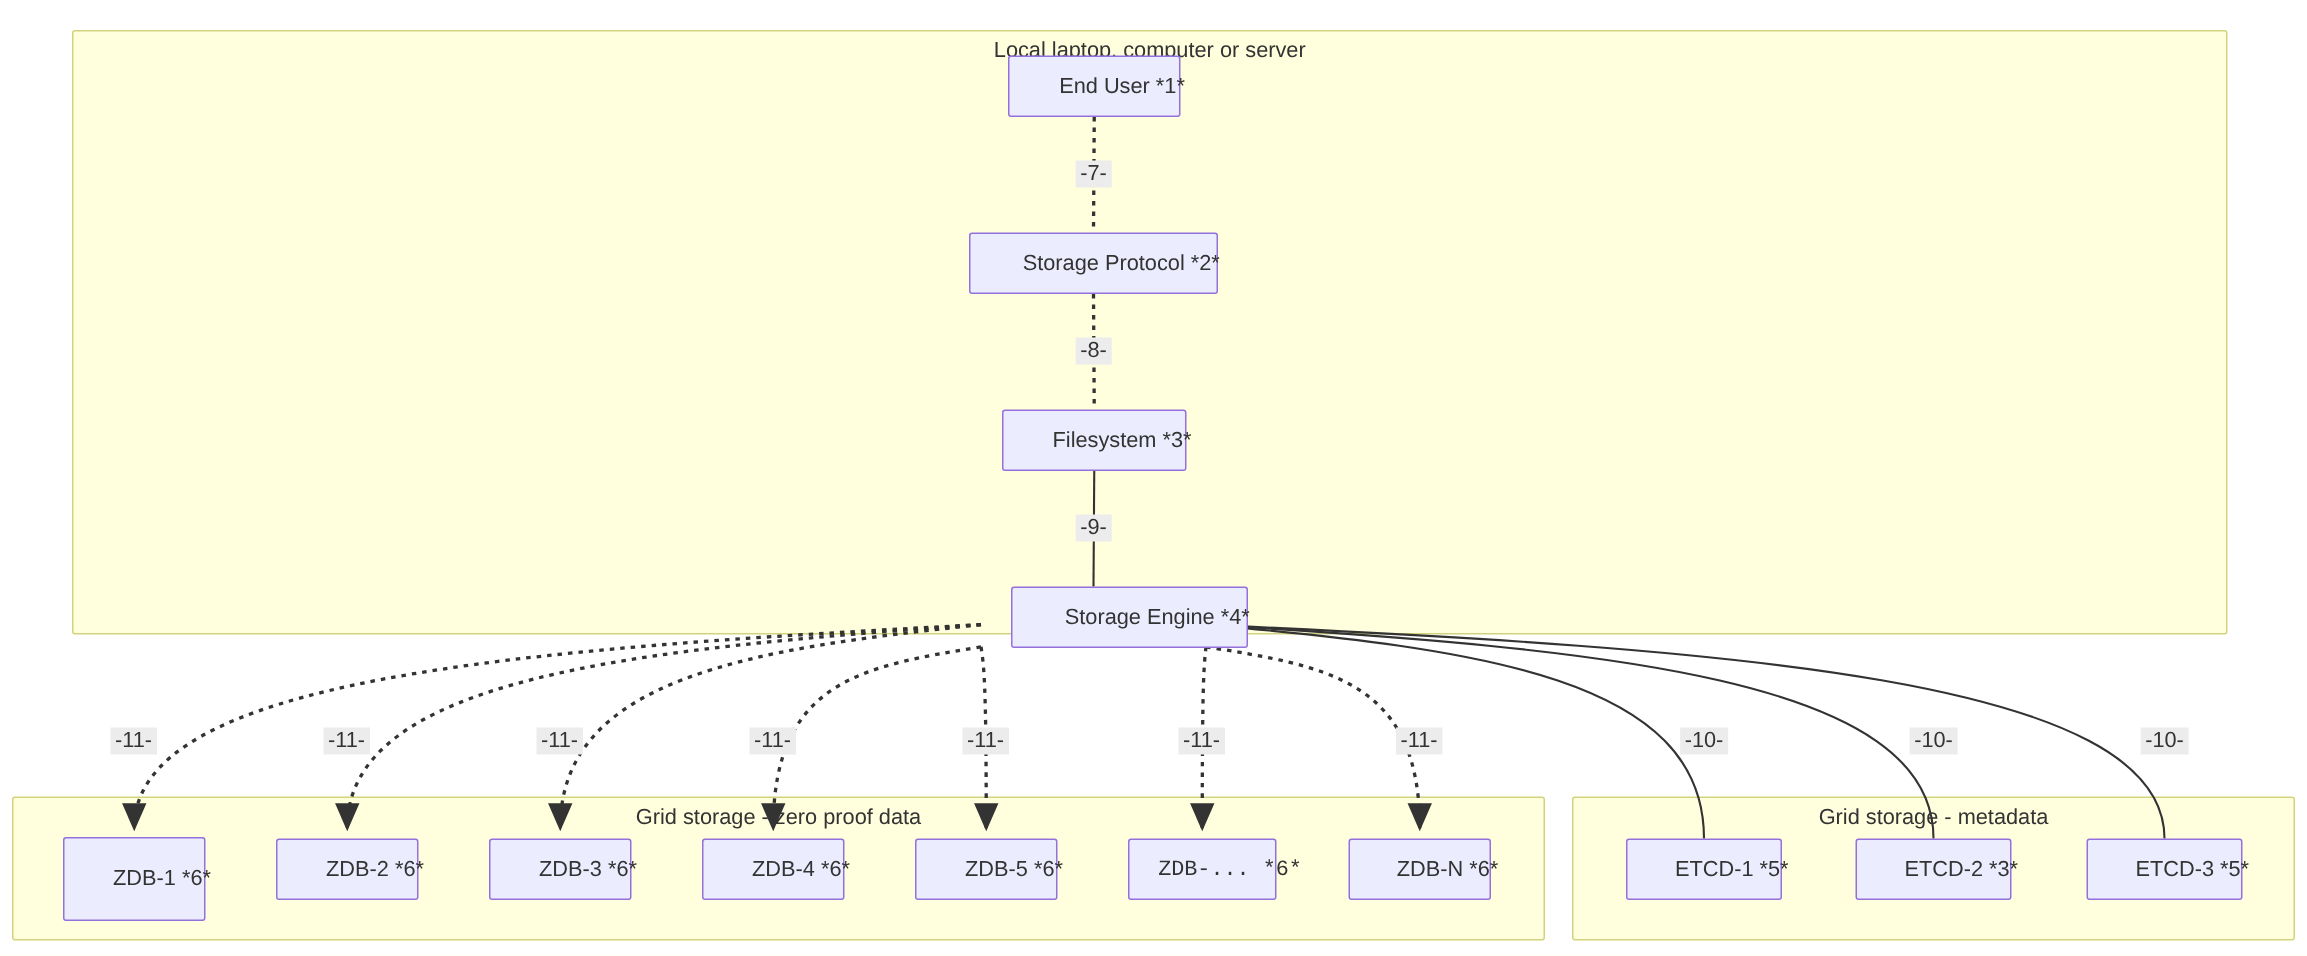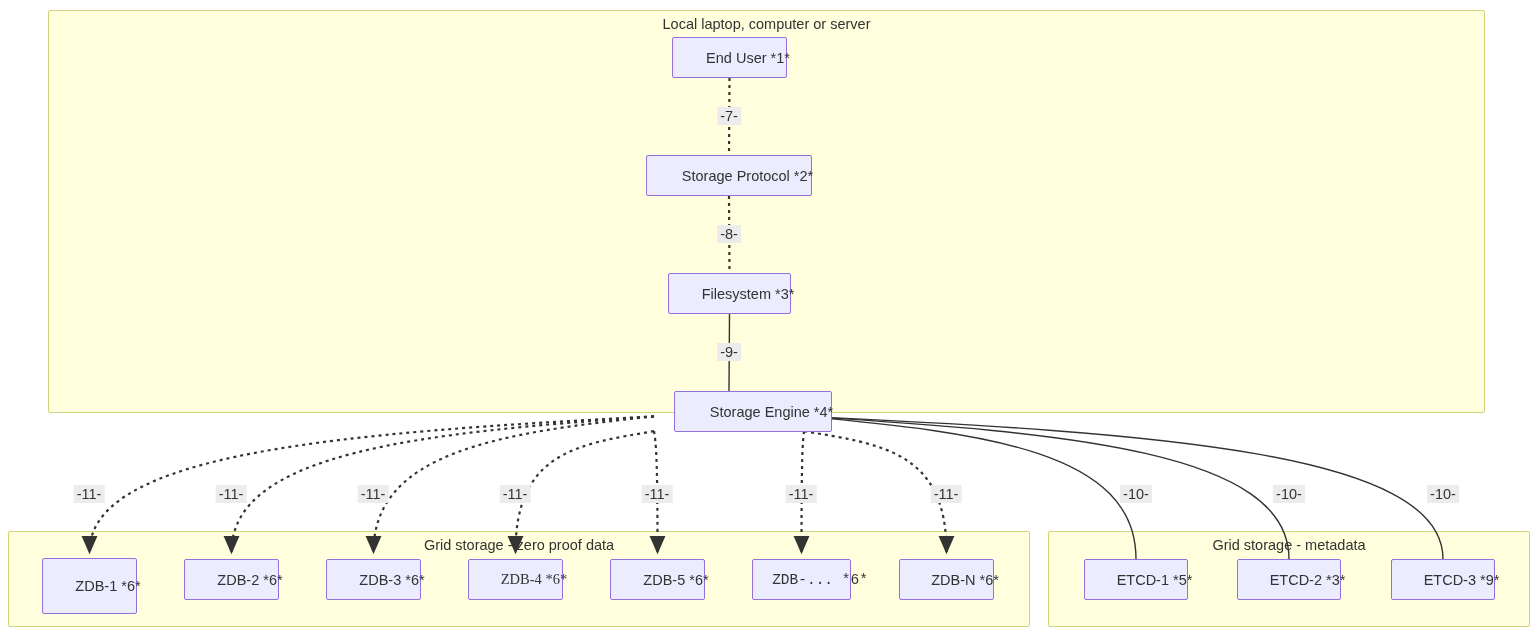--- a/index.html
+++ b/index.html
@@ -68,21 +68,21 @@
     white-space: nowrap;
     transform: translate(-50%, -50%);
     text-align: center;
   }
 </style>
 </head>
 <body>
 
 <div id="diagram-root">
 
-  <div class="cluster" id="cluster-local" style="left: 48px; top: 10px; width: 1437px; height: 403px;">
+  <div class="cluster" id="cluster-local" style="left: 48px; top: 20px; width: 1437px; height: 403px;">
     <div class="cluster-title">Local laptop, computer or server</div>
   </div>
   <div class="cluster" id="cluster-zdb" style="left: 8px; top: 531px; width: 1022px; height: 96px;">
     <div class="cluster-title">Grid storage - zero proof data</div>
   </div>
   <div class="cluster" id="cluster-meta" style="left: 1048px; top: 531px; width: 482px; height: 96px;">
     <div class="cluster-title">Grid storage - metadata</div>
   </div>
 
   <svg class="edge-layer" id="edge-layer" viewBox="0 0 1538 637">
@@ -108,27 +108,27 @@
       </g>
   </svg>
 
   <div class="node" id="node-end-user" style="left: 672px; top: 37px; width: 115px; height: 41px;">End User *1*</div>
   <div class="node" id="node-storage-protocol" style="left: 646px; top: 155px; width: 166px; height: 41px;">Storage Protocol *2*</div>
   <div class="node" id="node-filesystem" style="left: 668px; top: 273px; width: 123px; height: 41px;">Filesystem *3*</div>
   <div class="node" id="node-storage-engine" style="left: 650px; top: 391px; width: 158px; height: 41px; margin-left: 24px;">Storage Engine *4*</div>
   <div class="node" id="node-zdb-1" style="left: 42px; top: 558px; width: 95px; height: 56px;">ZDB-1 *6*</div>
   <div class="node" id="node-zdb-2" style="left: 184px; top: 559px; width: 95px; height: 41px;">ZDB-2 *6*</div>
   <div class="node" id="node-zdb-3" style="left: 326px; top: 559px; width: 95px; height: 41px;">ZDB-3 *6*</div>
-  <div class="node" id="node-zdb-4" style="left: 468px; top: 559px; width: 95px; height: 41px; font-family: Liberation Serif, serif;">ZDB-4 *6*</div>
+  <div class="node" id="node-zdb-4" style="left: 468px; top: 559px; width: 95px; height: 41px;">ZDB-4 *6*</div>
   <div class="node" id="node-zdb-5" style="left: 610px; top: 559px; width: 95px; height: 41px;">ZDB-5 *6*</div>
   <div class="node" id="node-zdb-dots" style="left: 752px; top: 559px; width: 99px; height: 41px; font-family: Liberation Mono, monospace;">ZDB-... *6*</div>
   <div class="node" id="node-zdb-n" style="left: 899px; top: 559px; width: 95px; height: 41px;">ZDB-N *6*</div>
   <div class="node" id="node-etcd-1" style="left: 1084px; top: 559px; width: 104px; height: 41px;">ETCD-1 *5*</div>
   <div class="node" id="node-etcd-2" style="left: 1237px; top: 559px; width: 104px; height: 41px;">ETCD-2 *3*</div>
-  <div class="node" id="node-etcd-3" style="left: 1391px; top: 559px; width: 104px; height: 41px;">ETCD-3 *9*</div>
+  <div class="node" id="node-etcd-3" style="left: 1391px; top: 559px; width: 104px; height: 41px;">ETCD-3 *5*</div>
 
   <div class="edge-label" id="label-e7" style="left: 729px; top: 116px;">-7-</div>
   <div class="edge-label" id="label-e8" style="left: 729px; top: 234px;">-8-</div>
   <div class="edge-label" id="label-e9" style="left: 729px; top: 352px;">-9-</div>
   <div class="edge-label" id="label-e11-1" style="left: 89px; top: 494px;">-11-</div>
   <div class="edge-label" id="label-e11-2" style="left: 231px; top: 494px;">-11-</div>
   <div class="edge-label" id="label-e11-3" style="left: 373px; top: 494px;">-11-</div>
   <div class="edge-label" id="label-e11-4" style="left: 515px; top: 494px;">-11-</div>
   <div class="edge-label" id="label-e11-5" style="left: 657px; top: 494px;">-11-</div>
   <div class="edge-label" id="label-e11-6" style="left: 801px; top: 494px;">-11-</div>

